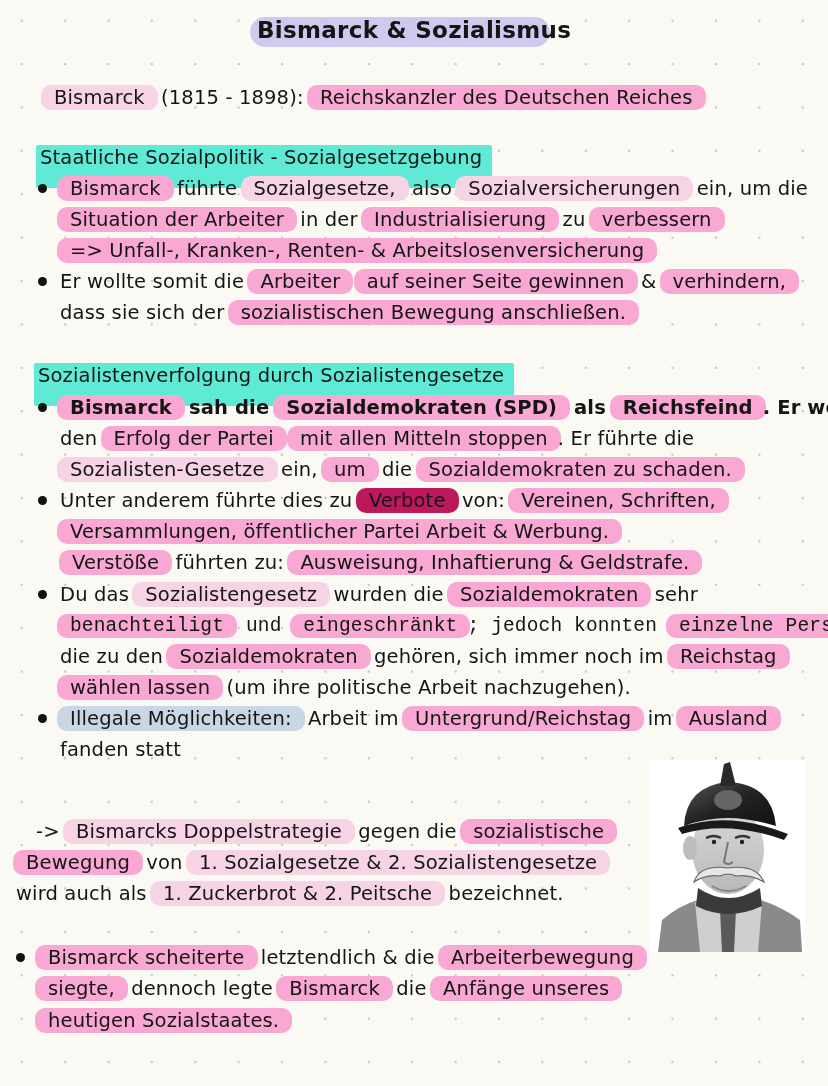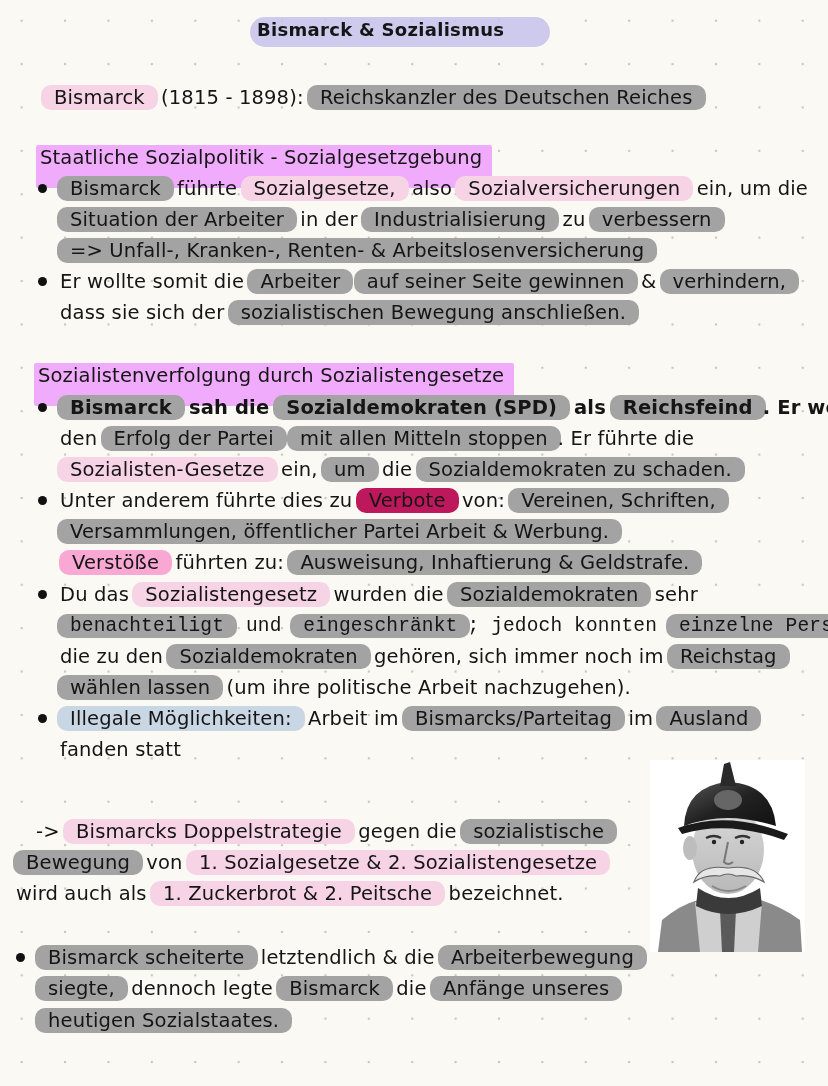--- a/index.html
+++ b/index.html
@@ -9,29 +9,29 @@
     background-image: radial-gradient(circle, #c9c6c0 1.1px, transparent 1.6px);
     background-size: 43.4px 43.4px;
     background-position: 0px -1px;
     font-family: "DejaVu Sans", sans-serif;
     color: #151515;
   }
   .line {
     position: absolute; white-space: nowrap;
     font-size: 19.5px; line-height: 28px; letter-spacing: 0.15px;
   }
-  .title { font-size: 18px; font-weight: bold; left: 257px; top: 16px; letter-spacing: 0.3px; }
+  .title { font-size: 23px; font-weight: bold; left: 257px; top: 16px; letter-spacing: 0.3px; }
   .title-hl {
     position: absolute; left: 250px; top: 17px; width: 300px; height: 30px;
     background: #c5c2ec; border-radius: 16px; opacity: 0.85;
   }
   .hl { border-radius: 10px; padding: 1px 13px; margin: 0 -3px; -webkit-box-decoration-break: clone; box-decoration-break: clone; }
-  .b { background: #a3a3a3; }
+  .b { background: #f9a8d4; }
   .p { background: #f7d3e6; }
-  .c { background: #f0abfc; border-radius: 2px; padding: 1px 10px 19px 4px; margin-left: -4px; }
+  .c { background: #5eead4; border-radius: 2px; padding: 1px 10px 19px 4px; margin-left: -4px; }
   .bullet {
     position: absolute; width: 9px; height: 9px; border-radius: 50%; background: #111;
   }
   .portrait {
     position: absolute; left: 650px; top: 760px; width: 155px; height: 192px;
     background: #ffffff;
   }
 </style>
 </head>
 <body>
@@ -64,21 +64,21 @@
 <div class="line" style="left:60px; top:518px;"><span class="hl b">Versammlungen, öffentlicher Partei Arbeit &amp; Werbung.</span></div>
 <div class="line" style="left:62px; top:549px;"><span class="hl b" style="background:#f9a8d4;">Verstöße</span><span> führten zu: </span><span class="hl b">Ausweisung, Inhaftierung &amp; Geldstrafe.</span></div>
 
 <div class="bullet" style="left:38px; top:590px;"></div>
 <div class="line" style="left:60px; top:581px;"><span>Du das </span><span class="hl p">Sozialistengesetz</span><span> wurden die </span><span class="hl b">Sozialdemokraten</span><span> sehr</span></div>
 <div class="line" style="left:60px; top:612px;font-family:Liberation Mono, monospace;"><span class="hl b">benachteiligt</span><span> und </span><span class="hl b">eingeschränkt</span><span>; jedoch konnten </span><span class="hl b">einzelne Personen,</span></div>
 <div class="line" style="left:60px; top:643px;"><span>die zu den </span><span class="hl b">Sozialdemokraten</span><span> gehören, sich immer noch im </span><span class="hl b">Reichstag</span></div>
 <div class="line" style="left:60px; top:674px;"><span class="hl b">wählen lassen</span><span> (um ihre politische Arbeit nachzugehen).</span></div>
 
 <div class="bullet" style="left:38px; top:714px;"></div>
-<div class="line" style="left:60px; top:705px;"><span class="hl b" style="background:#c9d6e4;">Illegale Möglichkeiten:</span><span> Arbeit im </span><span class="hl b">Bismarcks/Parteitag</span><span> im </span><span class="hl b">Ausland</span></div>
+<div class="line" style="left:60px; top:705px;"><span class="hl b" style="background:#c9d6e4;">Illegale Möglichkeiten:</span><span> Arbeit im </span><span class="hl b">Untergrund/Reichstag</span><span> im </span><span class="hl b">Ausland</span></div>
 <div class="line" style="left:60px; top:736px;"><span>fanden statt</span></div>
 
 <div class="portrait" title="Portrait of Otto von Bismarck wearing a Pickelhaube helmet">
   <svg width="155" height="192" viewBox="0 0 155 192">
     <defs>
       <linearGradient id="helm" x1="0" y1="0" x2="1" y2="1">
         <stop offset="0" stop-color="#555"></stop>
         <stop offset="0.5" stop-color="#222"></stop>
         <stop offset="1" stop-color="#111"></stop>
       </linearGradient>

